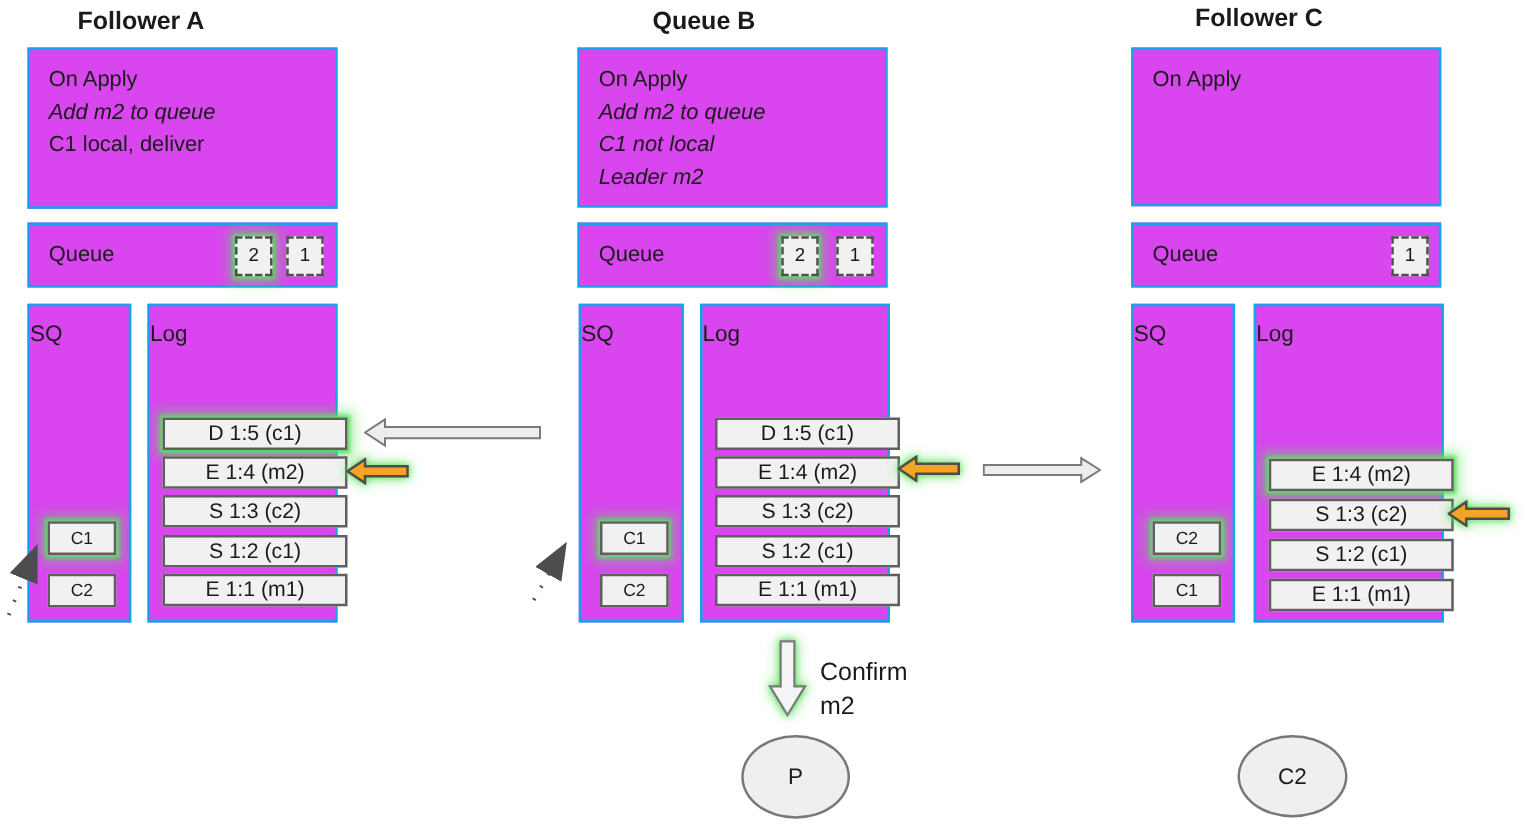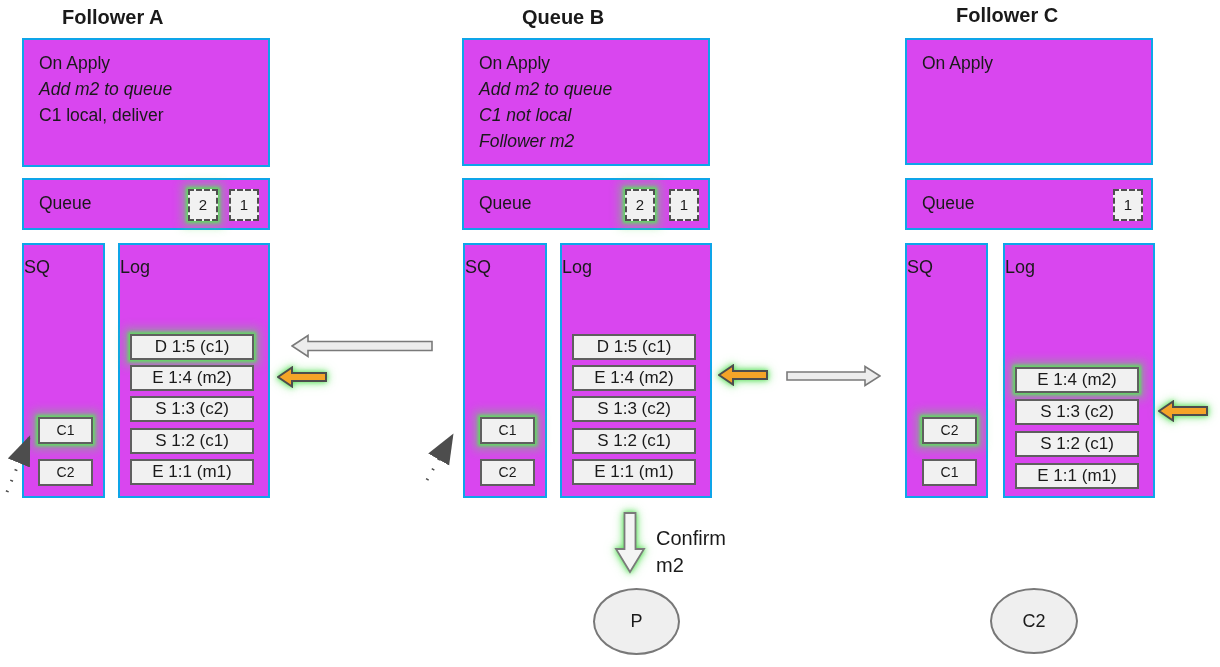--- a/index.html
+++ b/index.html
@@ -18,21 +18,21 @@
     border:2px dashed #4f4f4f;text-align:center;line-height:28px;font-size:15px;
     box-sizing:border-box;
   }
   .colhead{position:absolute;top:12px;width:100%;text-align:left;font-size:18px;}
   .sq-item{
     position:absolute;width:55px;height:27px;background:#f1f1f1;
     border:2px solid #5f5f5f;text-align:center;line-height:23px;font-size:14px;
     box-sizing:border-box;
   }
   .log-entry{
-    position:absolute;width:124px;height:26px;background:#f1f1f1;
+    position:absolute;width:148px;height:26px;background:#f1f1f1;
     border:2px solid #5f5f5f;text-align:center;line-height:22px;font-size:17px;
     box-sizing:border-box;white-space:nowrap;
   }
   .glow{box-shadow:0 0 3px 2px rgba(92,224,92,.95), 0 0 9px 6px rgba(92,224,92,.45);}
   .svg-glow{filter:drop-shadow(0 0 2.5px rgba(90,224,90,.95)) drop-shadow(0 0 5px rgba(90,224,90,.65));}
   .ellipse{
     background:#efefef;border:2px solid #787878;border-radius:50%;
     display:flex;align-items:center;justify-content:center;font-size:18px;
   }
   .confirm-text{font-size:20px;line-height:27px;white-space:nowrap;}
@@ -71,21 +71,21 @@
   <div class="log-entry" style="left:10px;top:214px;">E 1:1 (m1)</div>
 </div>
 
 <div class="abs title" style="left:494px;top:6px;">Queue B</div>
 
 <div class="abs panel" style="left:462px;top:38px;width:248px;height:128px;">
   <div class="apply-text">
     <div>On Apply</div>
     <div class="italic">Add m2 to queue</div>
     <div class="italic">C1 not local</div>
-    <div class="italic">Follower m2</div>
+    <div class="italic">Leader m2</div>
   </div>
 </div>
 
 <div class="abs panel" style="left:462px;top:178px;width:248px;height:52px;">
   <span class="queue-label">Queue</span>
   <div class="chip glow" style="left:161px;top:9px;">2</div>
   <div class="chip" style="left:205px;top:9px;">1</div>
 </div>
 
 <div class="abs panel" style="left:463px;top:243px;width:84px;height:255px;">

